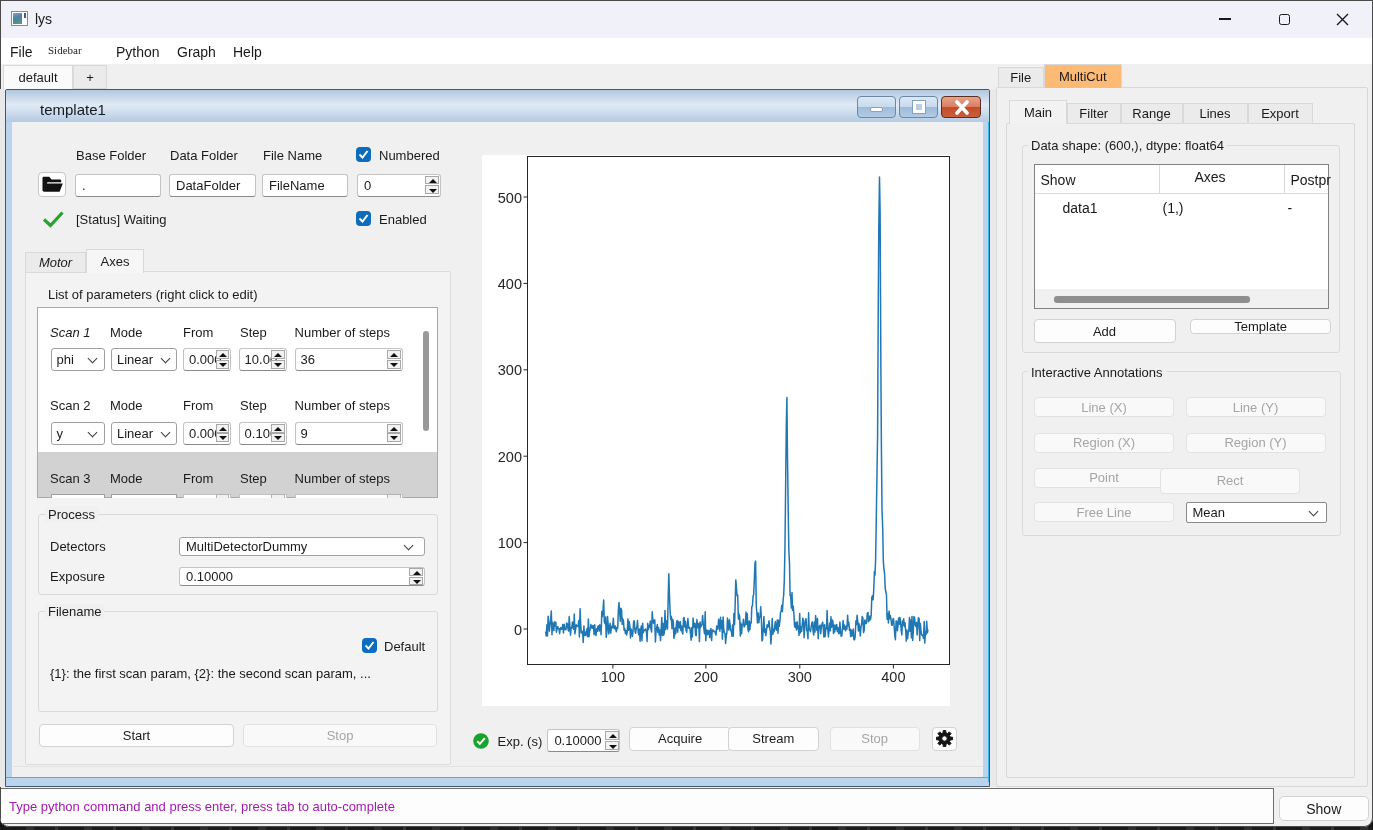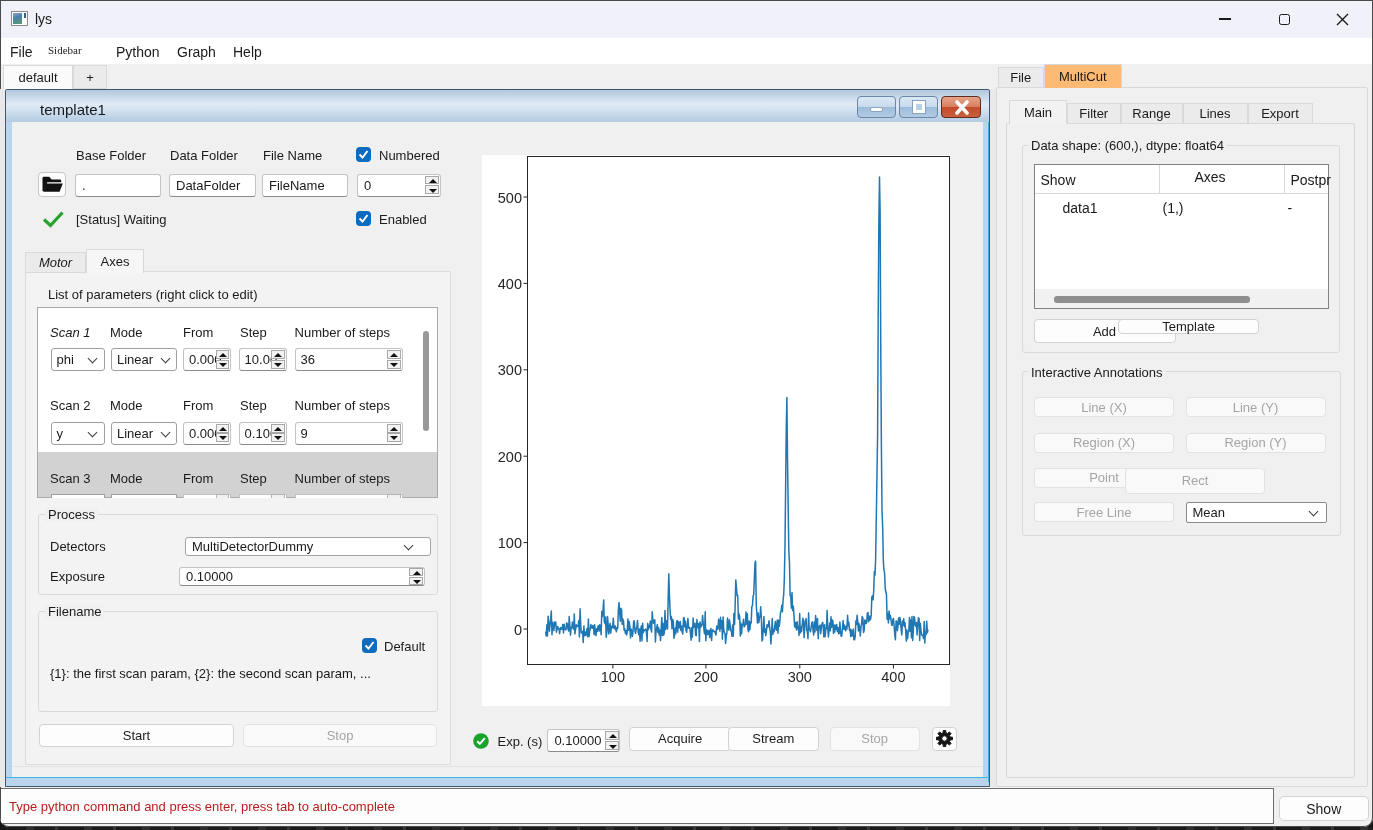--- a/index.html
+++ b/index.html
@@ -178,21 +178,21 @@
 <div class="abs" style="left:183px;top:493.5px;width:48px;height:4px;background:#fff;border:1px solid #c3c3c3;border-bottom:none;"></div>
 <div class="abs" style="left:238.6px;top:493.5px;width:48px;height:4px;background:#fff;border:1px solid #c3c3c3;border-bottom:none;"></div>
 <div class="abs" style="left:294.6px;top:493.5px;width:108px;height:4px;background:#fff;border:1px solid #c3c3c3;border-bottom:none;"></div>
 <div class="abs" style="left:215.5px;top:494px;width:13.5px;height:3.5px;background:#f0f0f0;border:1px solid #b4b4b4;border-bottom:none;"></div>
 <div class="abs" style="left:271px;top:494px;width:13.5px;height:3.5px;background:#f0f0f0;border:1px solid #b4b4b4;border-bottom:none;"></div>
 <div class="abs" style="left:387px;top:494px;width:13.5px;height:3.5px;background:#f0f0f0;border:1px solid #b4b4b4;border-bottom:none;"></div>
 
 <div class="grp" style="left:38px;top:514px;width:400px;height:81px;"></div>
 <div class="grplbl" style="left:45px;top:507px;">Process</div>
 <div class="lbl" style="left:50px;top:539px;">Detectors</div>
-<div class="input" style="left:179px;top:537px;width:246px;height:19px;border:1px solid #a3a3a3;margin-left:6px;">MultiDetectorDummy</div>
+<div class="input" style="left:179px;top:537px;width:246px;height:19px;border:1px solid #a3a3a3;">MultiDetectorDummy</div>
 <div class="chev" style="left:405px;top:542px;"></div>
 <div class="lbl" style="left:50px;top:569px;">Exposure</div>
 <div class="input" style="left:179px;top:567px;width:246px;height:19px;">0.10000</div>
 <div class="spinbtns" style="left:409px;top:568px;width:14px;height:8.4px;">
       <div class="tri-up" style="left:3px;top:1.8px;"></div>
     </div>
 <div class="spinbtns" style="left:409px;top:577px;width:14px;height:8.4px;">
       <div class="tri-dn" style="left:3px;top:2.2px;"></div>
     </div>
 
@@ -277,31 +277,31 @@
   <div class="lbl" style="left:6px;top:7px;font-size:14px;">Show</div>
   <div class="lbl" style="left:132px;top:4px;font-size:14px;margin-left:28px;">Axes</div>
   <div class="lbl" style="left:256px;top:7px;font-size:14px;">Postpr</div>
   <div class="lbl" style="left:28px;top:35px;font-size:14px;">data1</div>
   <div class="lbl" style="left:128px;top:35px;font-size:14px;">(1,)</div>
   <div class="lbl" style="left:253px;top:35px;font-size:14px;">-</div>
   <div class="abs" style="left:0;top:124px;width:293.5px;height:19px;background:#f1f1f1;"></div>
   <div class="abs" style="left:19px;top:131px;width:196px;height:6.5px;background:#8f8f8f;border-radius:3px;"></div>
 </div>
 <div class="btn" style="left:1033.5px;top:319px;width:142px;height:24.3px;">Add</div>
-<div class="btn" style="left:1118px;top:319px;width:141.3px;height:15px;">Template</div>
+<div class="btn" style="left:1190px;top:319px;width:141.3px;height:15px;">Template</div>
 
 <div class="grp" style="left:1022px;top:371px;width:319px;height:165px;"></div>
 <div class="grplbl" style="left:1028px;top:364.5px;">Interactive Annotations</div>
 <div class="btn dis" style="left:1034px;top:397.4px;width:140px;height:20px;">Line (X)</div>
 <div class="btn dis" style="left:1185.5px;top:397.4px;width:140px;height:20px;">Line (Y)</div>
 <div class="btn dis" style="left:1034px;top:432.5px;width:140px;height:20px;">Region (X)</div>
 <div class="btn dis" style="left:1185.5px;top:432.5px;width:140px;height:20px;">Region (Y)</div>
 <div class="btn dis" style="left:1034px;top:467.6px;width:140px;height:20px;">Point</div>
-<div class="btn dis" style="left:1125px;top:467.6px;width:140px;height:26px;">Rect</div>
+<div class="btn dis" style="left:1160px;top:467.6px;width:140px;height:26px;">Rect</div>
 <div class="btn dis" style="left:1034px;top:502.2px;width:140px;height:20px;">Free Line</div>
 <div class="input" style="left:1185.5px;top:502.2px;width:141px;height:20.4px;border:1px solid #8a8a8a;border-radius:2px;">Mean</div>
 <div class="chev" style="left:1310px;top:508px;"></div>
 
 <div class="abs" style="left:1px;top:787.5px;width:1273px;height:36.5px;background:#fdfdfd;border:1px solid #6e6e6e;border-left:none;"></div>
-<div class="lbl" style="left:9px;top:799px;color:#b91c1c;">Type python command and press enter, press tab to auto-complete</div>
+<div class="lbl" style="left:9px;top:799px;color:#a21caf;">Type python command and press enter, press tab to auto-complete</div>
 <div class="btn" style="left:1279px;top:796px;width:89.5px;height:25px;font-size:14px;border-radius:5px;">Show</div>
 </div>
 <div class="abs" style="left:0;top:827px;width:1373px;height:3px;background:repeating-linear-gradient(90deg,#191919 0 26px,#2e2e2e 26px 34px,#1c1c1c 34px 55px,#353535 55px 58px);"></div>
 
 </body></html>

